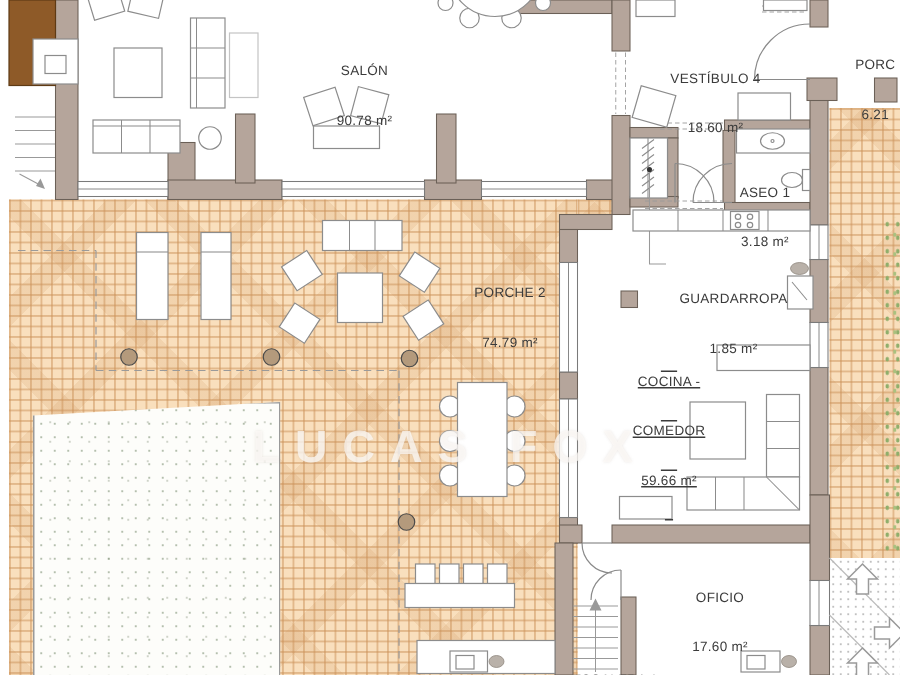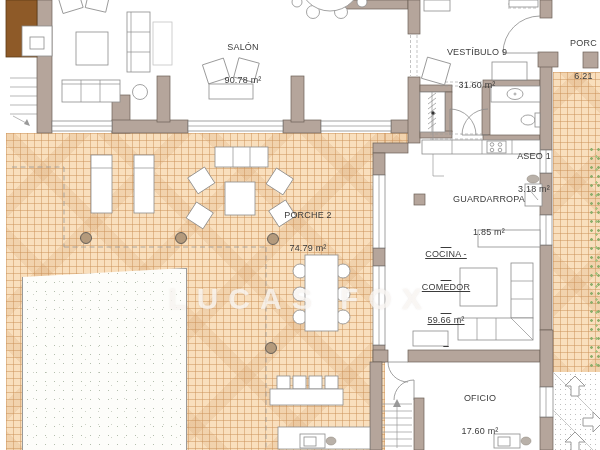--- a/index.html
+++ b/index.html
@@ -365,32 +365,32 @@
     </g>
   </svg>
 
   <div class="watermark">LUCAS FOX</div>
 
   <div class="lbl" style="left:243px;top:20px;">
     <div>SALÓN</div>
     <div>90.78 m²</div>
   </div>
   <div class="lbl" style="left:477px;top:25px;">
-    <div>VESTÍBULO 9</div>
-    <div>31.60 m²</div>
+    <div>VESTÍBULO 4</div>
+    <div>18.60 m²</div>
   </div>
   <div class="lbl lbl-left" style="left:561px;top:16px;">
     <div>PORC</div>
     <div>6.21</div>
   </div>
-  <div class="lbl" style="left:534px;top:101px;margin-top:28px;">
+  <div class="lbl" style="left:510px;top:101px;">
     <div>ASEO 1</div>
     <div>3.18 m²</div>
   </div>
-  <div class="lbl" style="left:308px;top:168px;margin-top:20px;">
+  <div class="lbl" style="left:340px;top:168px;">
     <div>PORCHE 2</div>
     <div>74.79 m²</div>
   </div>
   <div class="lbl" style="left:489px;top:172px;">
     <div>GUARDARROPA</div>
     <div>1.85 m²</div>
   </div>
   <div class="lbl" style="left:446px;top:227px;text-decoration:underline;">
     <div>COCINA -</div>
     <div>COMEDOR</div>

